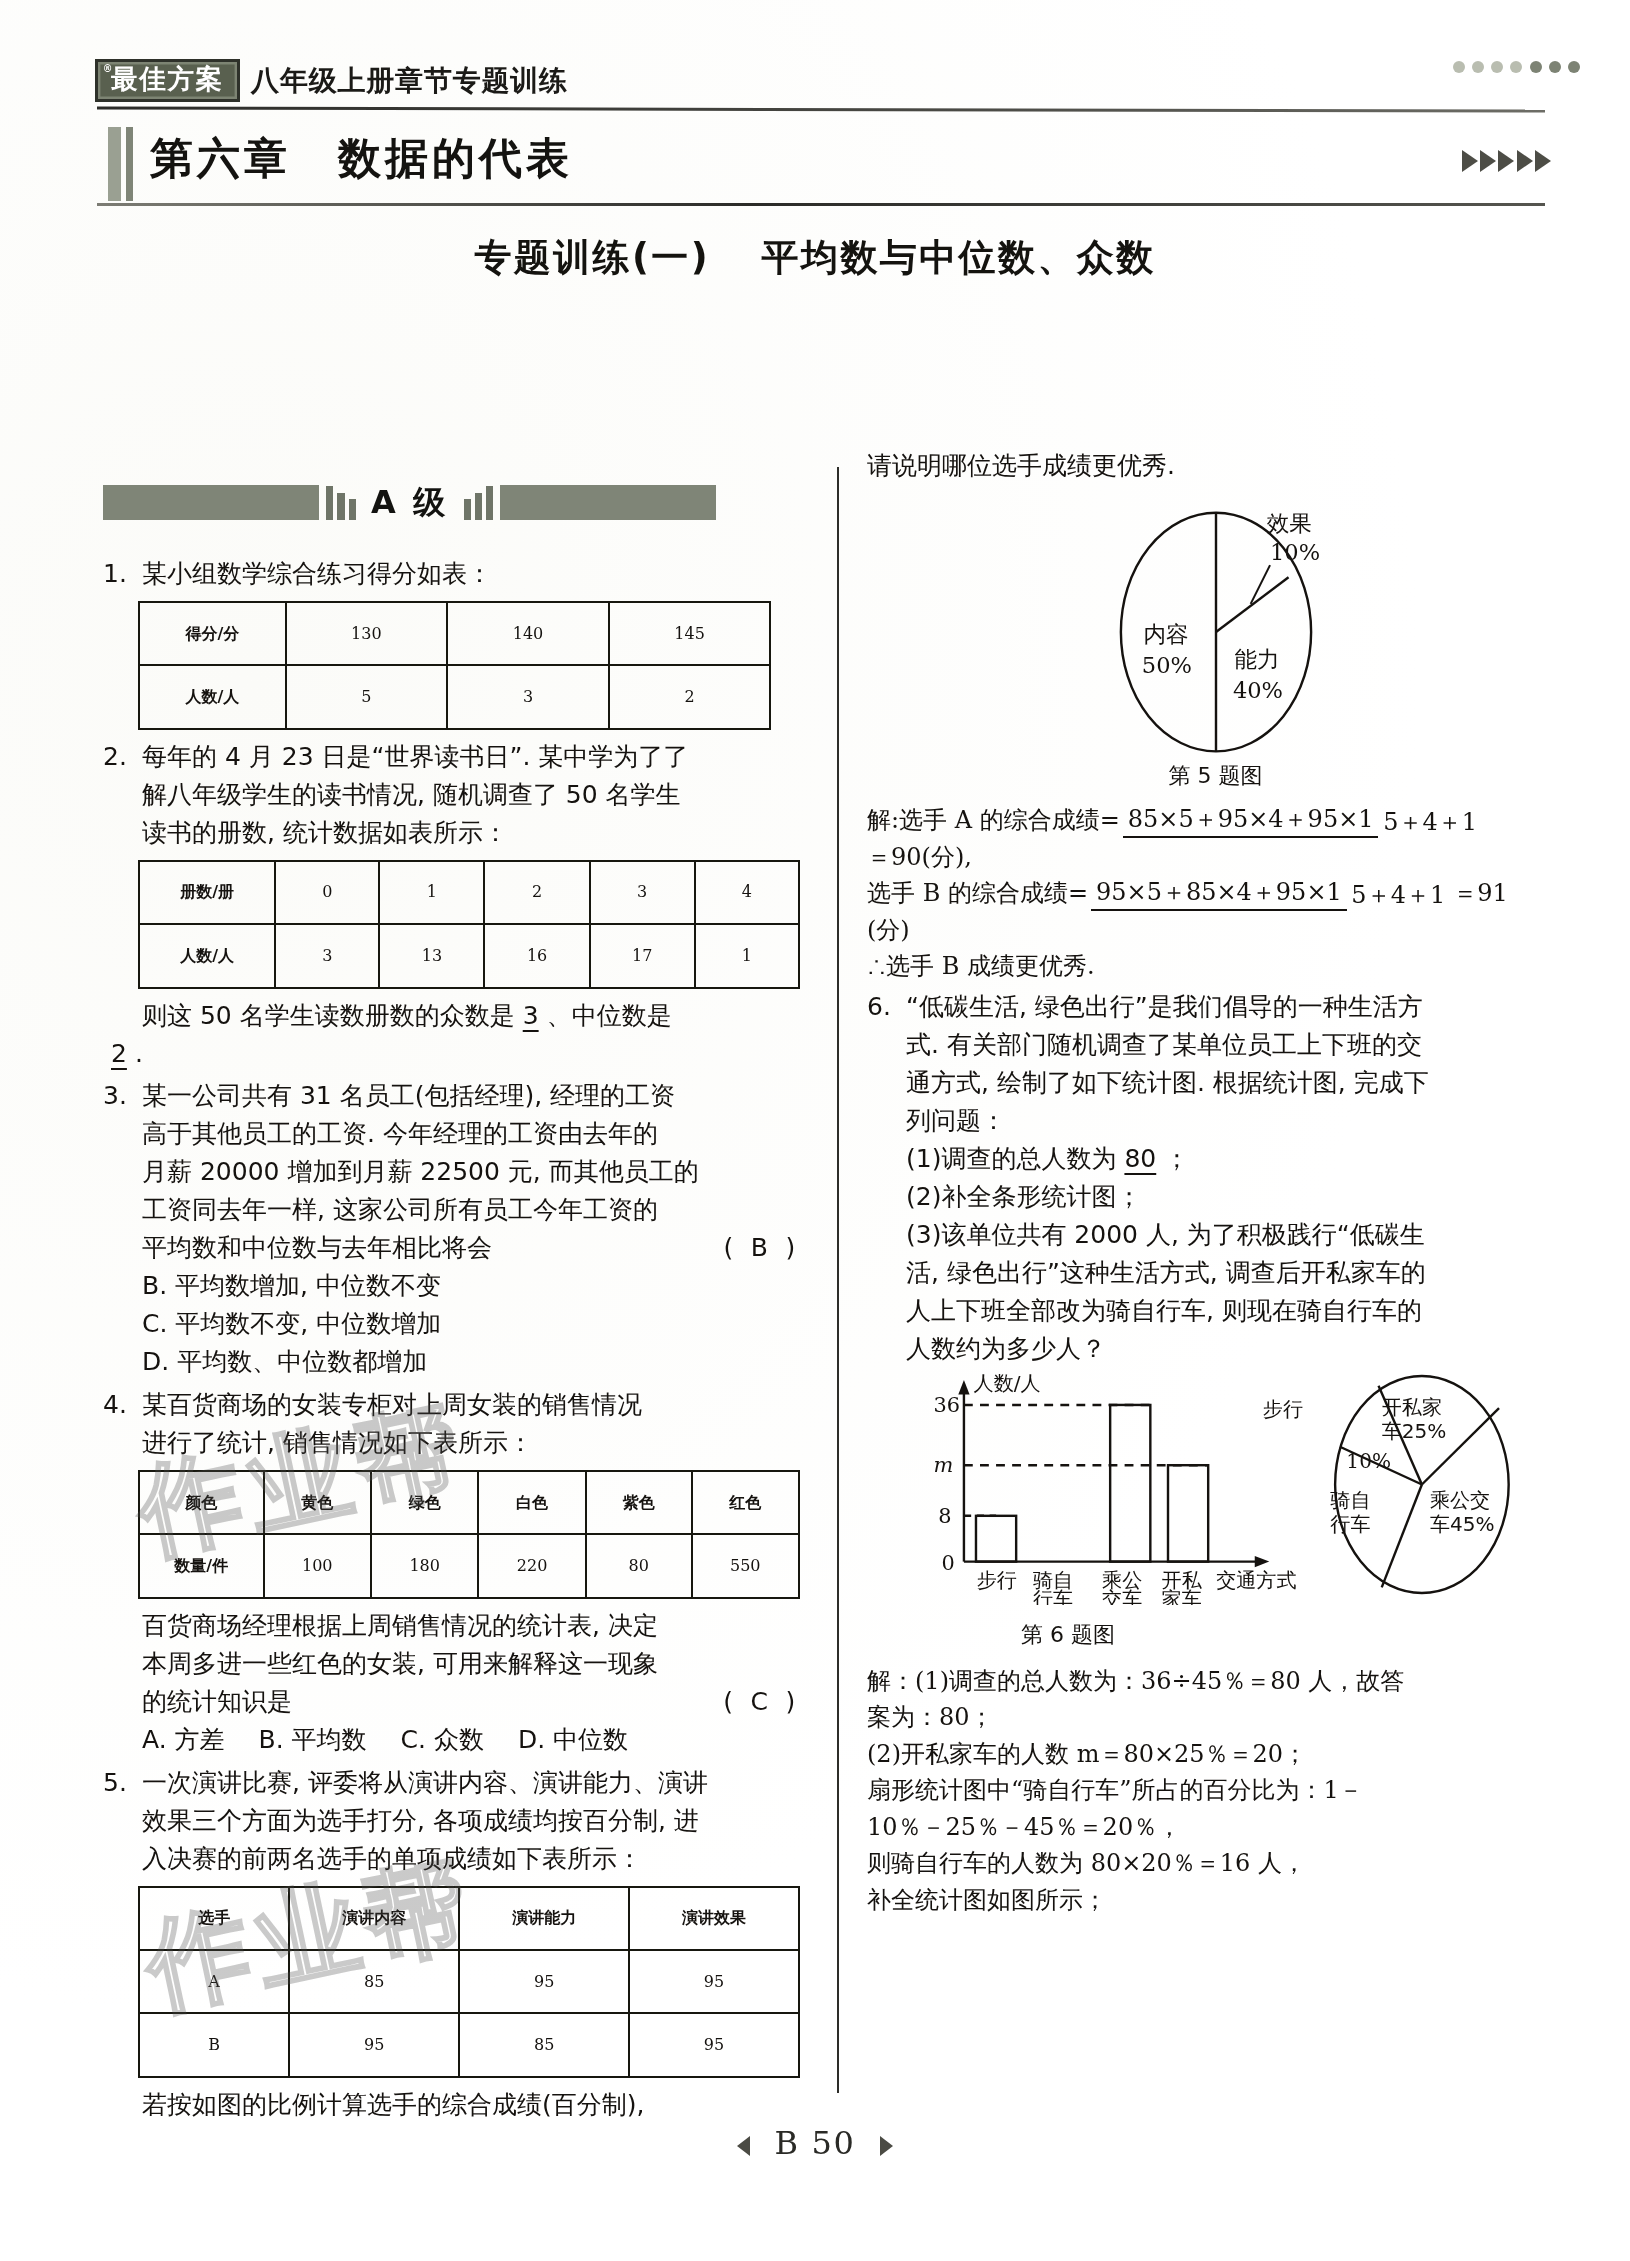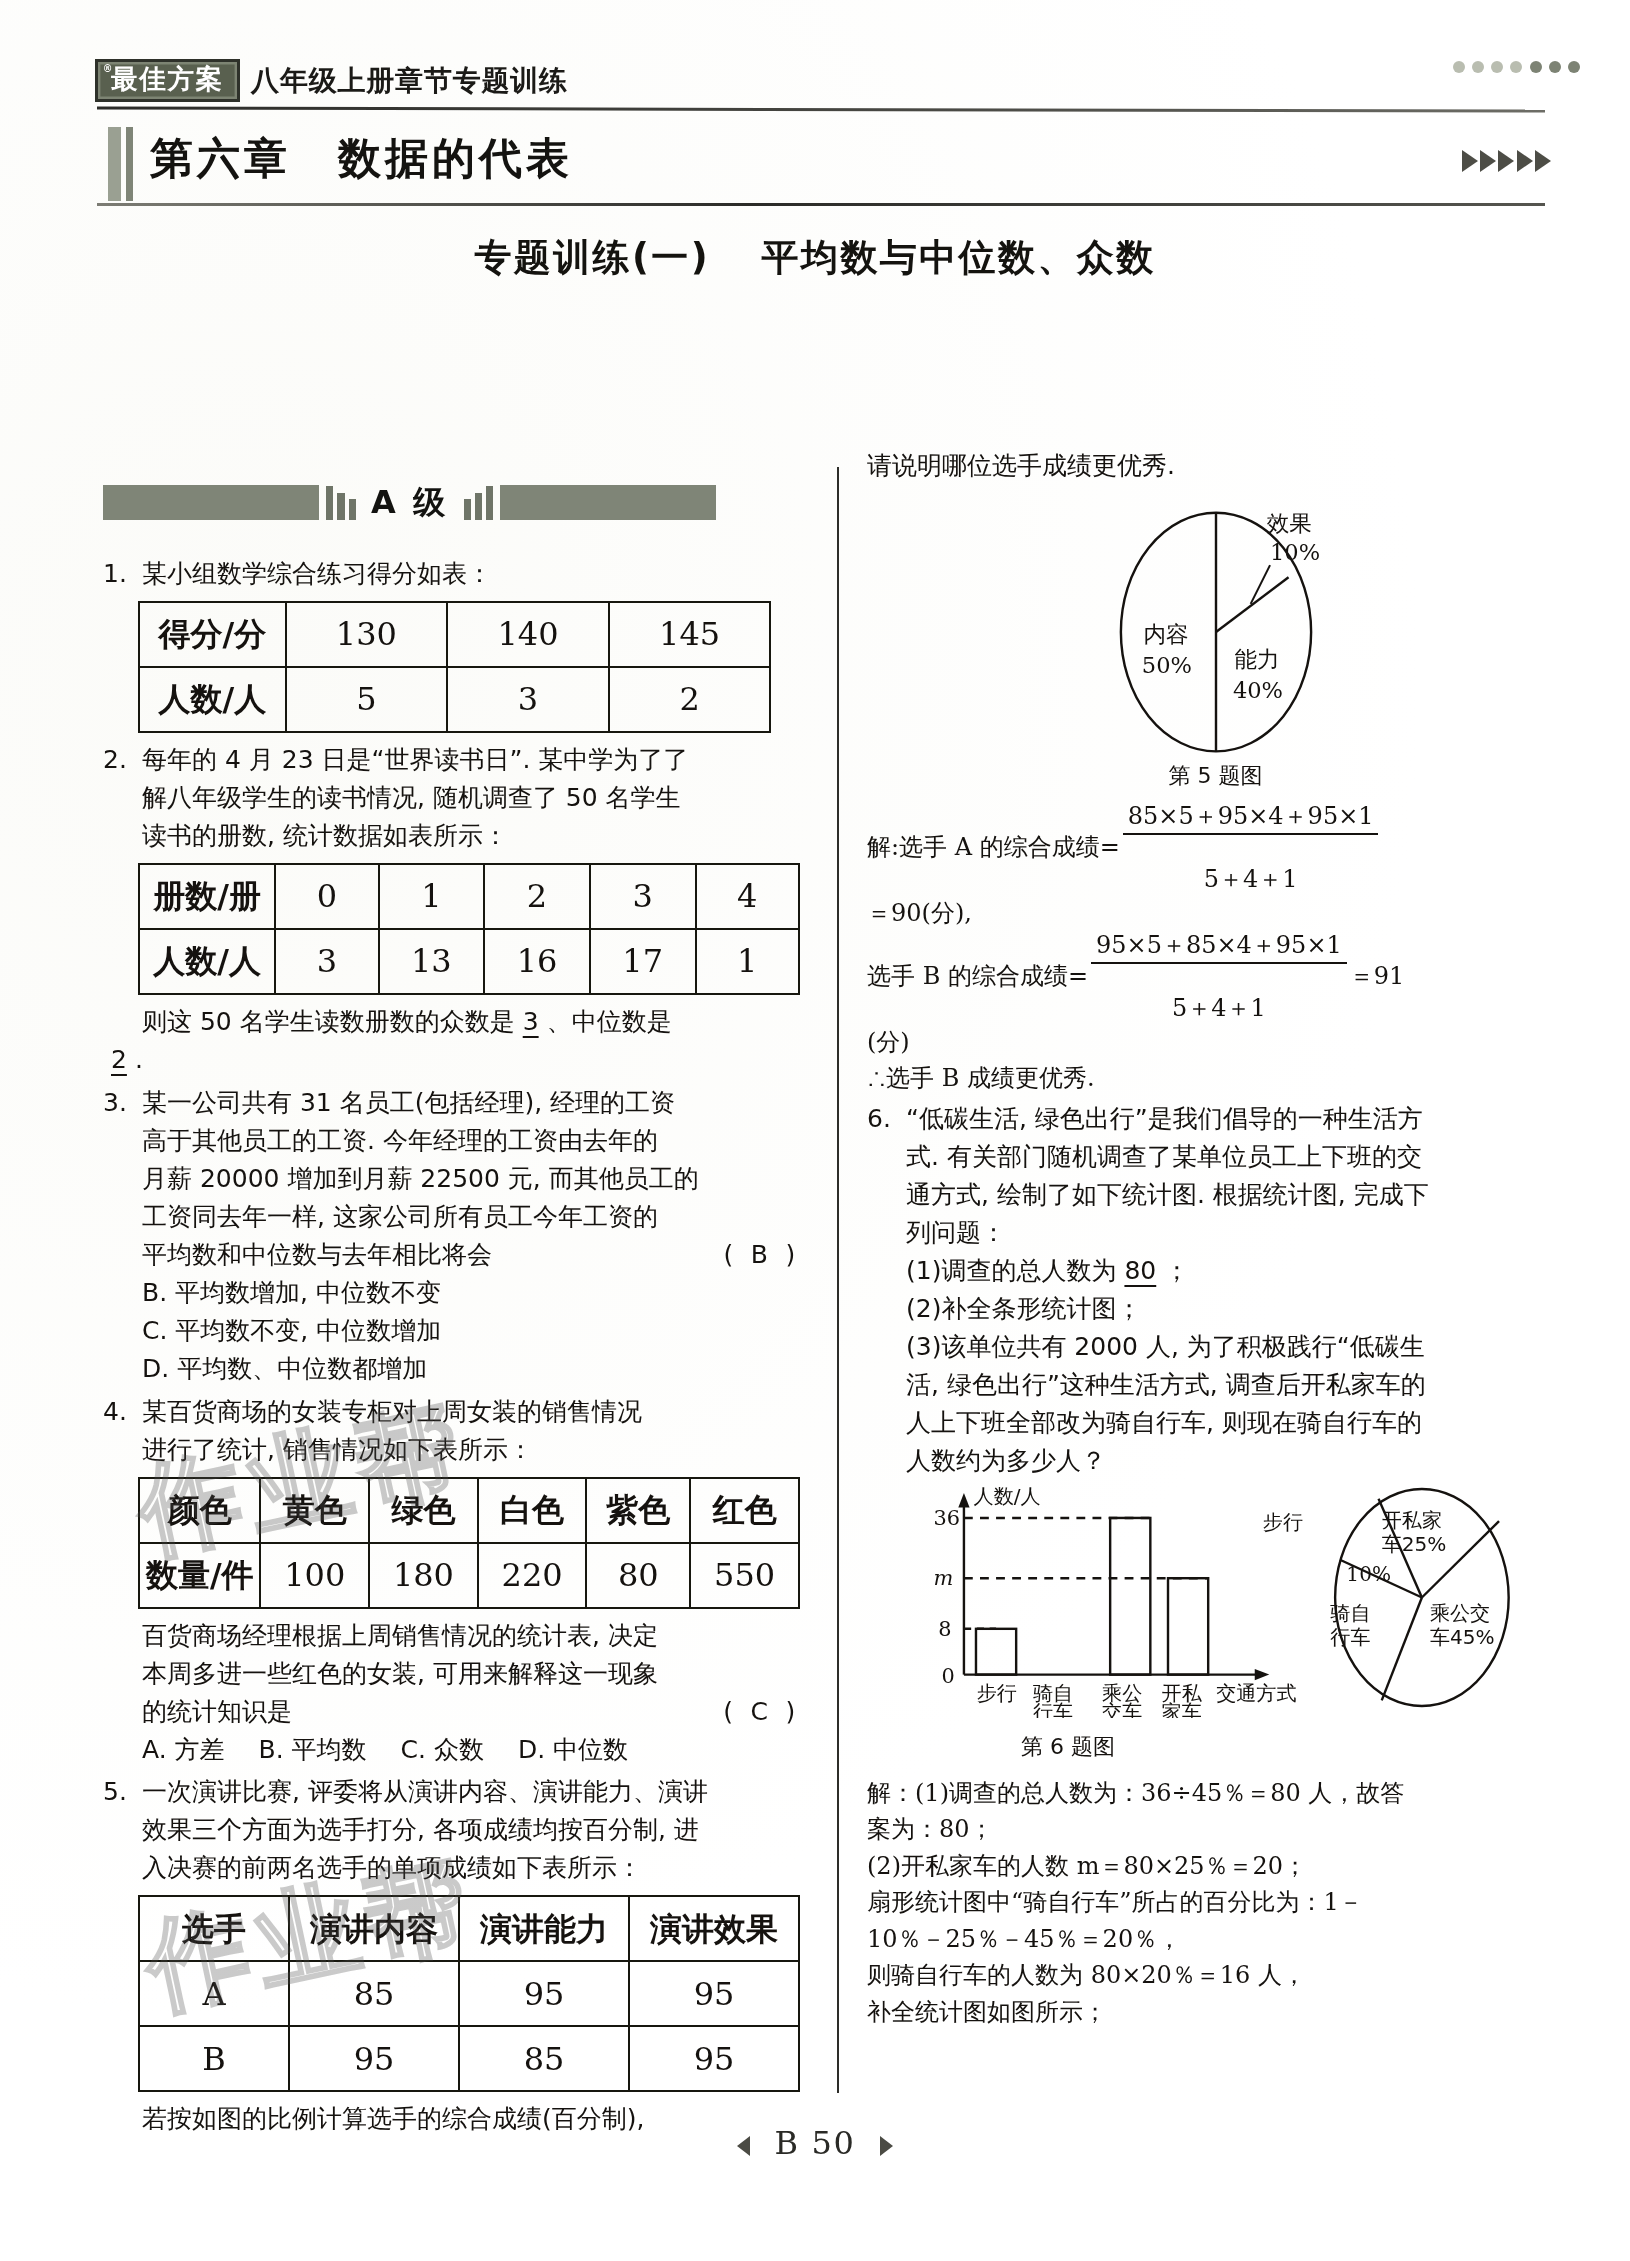--- a/index.html
+++ b/index.html
@@ -129,21 +129,21 @@
     padding:0 8px;
   }
   .opt{margin-left:39px;}
   .opt-row{display:flex;margin-left:39px;}
   .opt-row span{margin-right:34px;white-space:nowrap;}
   .rpar{float:right;letter-spacing:4.8px;}
 
   
   table.tbl{
     border-collapse:collapse;margin:8px 0 8px 35px;
-    font-size:32px;
+    font-size:16px;
   }
   table.tbl td{
     border:2px solid #17170f;
     text-align:center;
     padding:7.2px 4.8px;
     height:47px;
     font-family:"DejaVu Serif","Liberation Serif",serif;
   }
   table.tbl td.hdr{font-family:"DejaVu Sans","Liberation Sans",sans-serif;font-weight:600;}
 
@@ -153,21 +153,21 @@
   .t2 td:nth-child(1){width:135px;border-radius:30px;}
   .t2 td:nth-child(n+2){width:101px;}
 
   .t4 td:nth-child(1){width:130px;}
   .t4 td:nth-child(n+2){width:108px;}
 
   .t5 td:nth-child(1){width:150px;}
   .t5 td:nth-child(n+2){width:171px;}
 
   
-  .frac{display:inline-flex;flex-direction:column;vertical-align:middle;text-align:center;margin:0 3.2px;gap:28px;}
+  .frac{display:inline-flex;flex-direction:row;vertical-align:middle;text-align:center;margin:0 3.2px;}
   .frac .num{border-bottom:2px solid #15120f;padding:0 4.8px 1.6px 4.8px;line-height:1.22;}
   .frac .den{padding:2.4px 4.8px 0 4.8px;line-height:1.22;}
   .mathline{font-family:"DejaVu Serif","Liberation Serif",serif;font-size:24px;}
 
   
   .fig{position:relative;margin:4.8px 0 3.2px 0;}
   .fig-cap{text-align:center;font-size:22px;margin-top:1.6px;}
 
   
   .footer{

